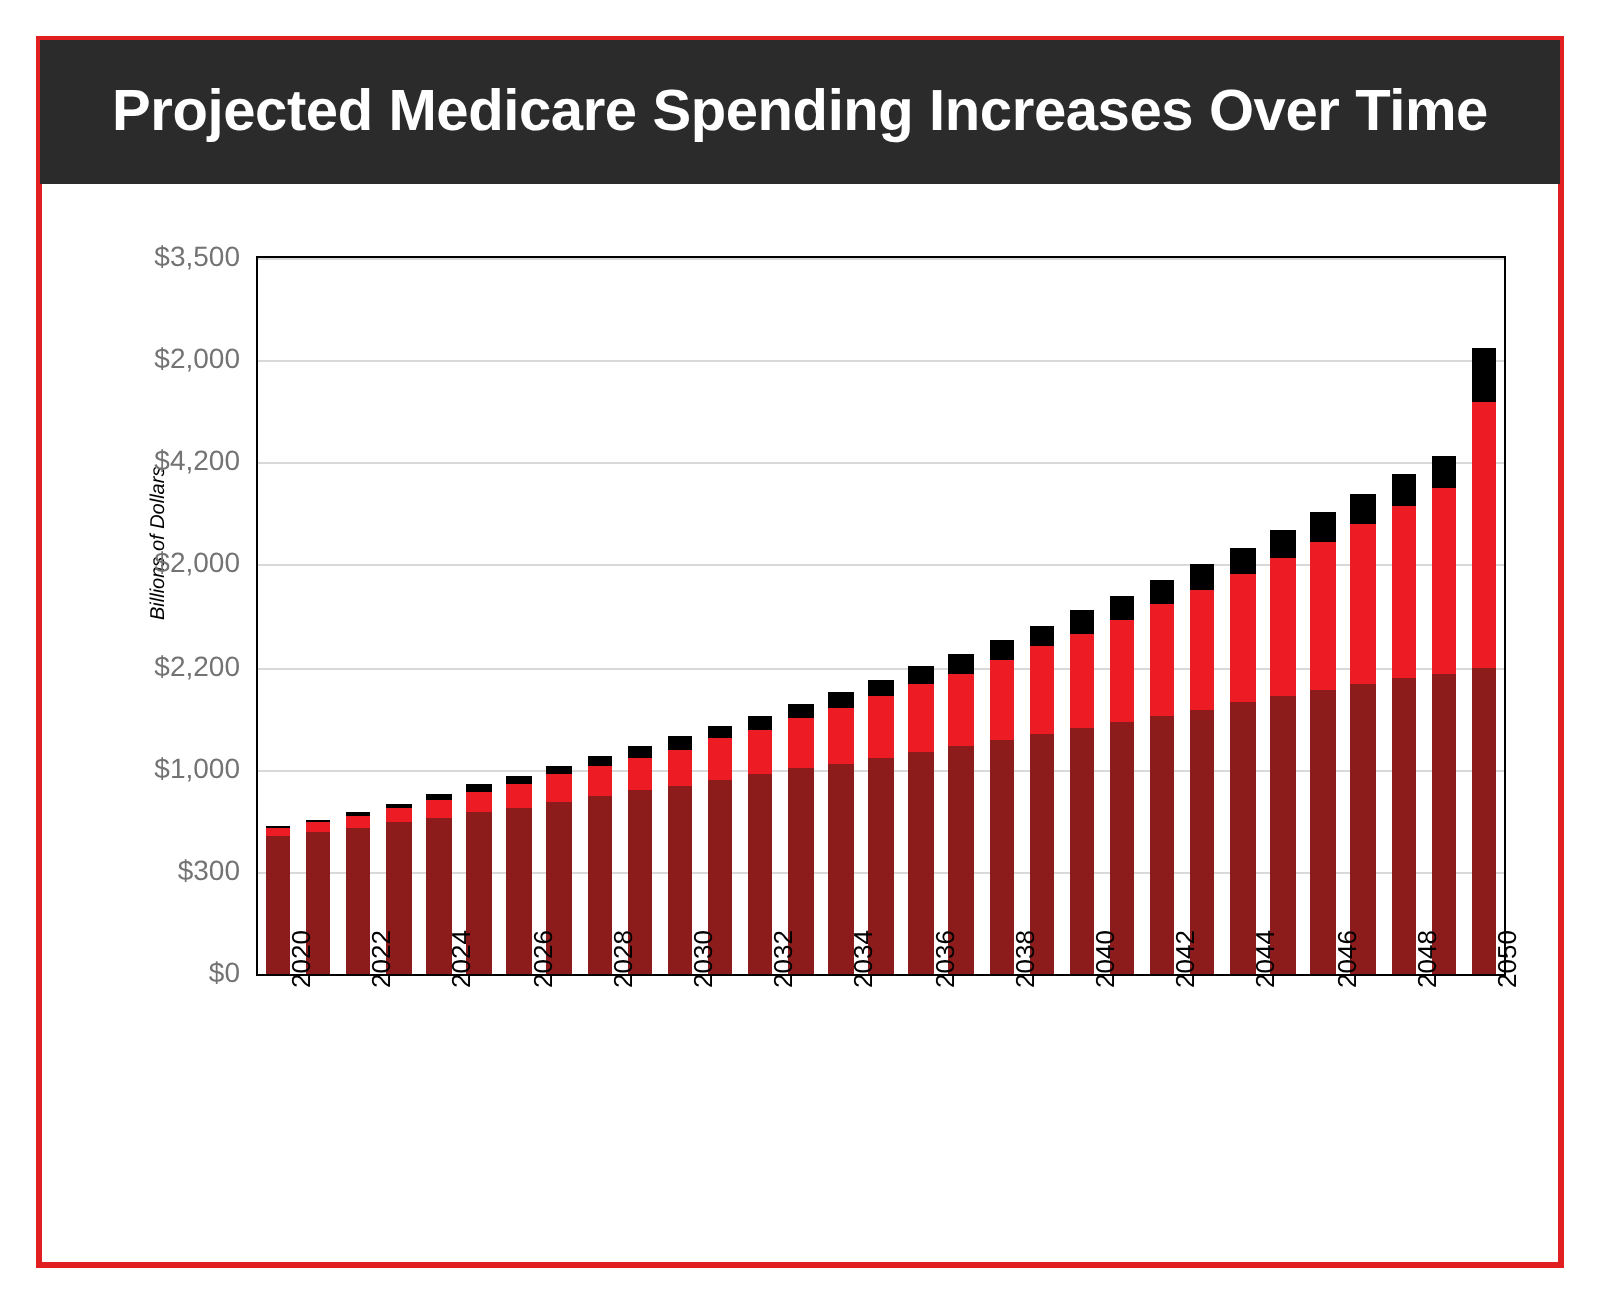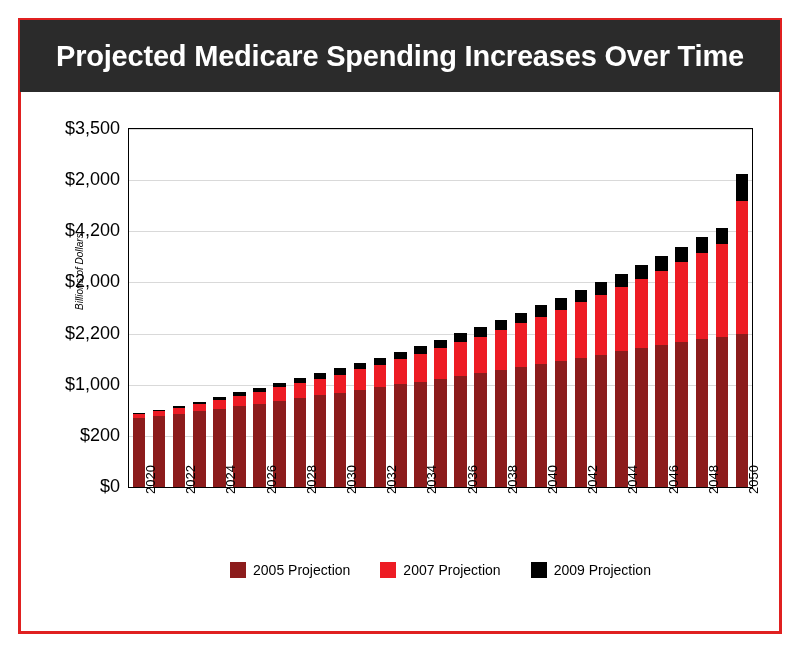--- a/index.html
+++ b/index.html
@@ -81,22 +81,22 @@
     right: 0;
     height: 1px;
     background: #d9d9d9;
   }
   
   .ylabel {
     position: absolute;
     right: 100%;
     margin-right: 7px;
     transform: translateY(-50%);
-    font-size: 18px;
-    color: #000000;
+    font-size: 14px;
+    color: #737373;
     white-space: nowrap;
     font-family: "Liberation Sans", sans-serif;
   }
   #yaxis-title {
     position: absolute;
     left: 44px;
     top: 200px;
     font-size: 10px;
     font-style: italic;
     color: #000;
@@ -336,21 +336,21 @@
           </div>
           <div class="barcol" style="left: 606.722px; width: 12.46px; height: 358px;">
             <div class="seg seg-2005" style="position: absolute; left: 0px; right: 0px; bottom: 0px; height: 152.917px; background: rgb(140, 28, 28);"></div>
             <div class="seg seg-2007" style="position: absolute; left: 0px; right: 0px; bottom: 152.917px; height: 132.971px; background: rgb(237, 28, 36);"></div>
             <div class="seg seg-2009" style="position: absolute; left: 0px; right: 0px; bottom: 285.889px; height: 27.6171px; background: rgb(0, 0, 0);"></div>
           </div>
         </div>
     </div>
     <div id="ylabels">
         <div class="ylabel" style="position: absolute; left: 0px; top: 376px; width: 90px; text-align: right; right: auto; margin-right: 0px;">$0</div>
-        <div class="ylabel" style="position: absolute; left: 0px; top: 324.857px; width: 90px; text-align: right; right: auto; margin-right: 0px;">$200</div>
+        <div class="ylabel" style="position: absolute; left: 0px; top: 324.857px; width: 90px; text-align: right; right: auto; margin-right: 0px;">$300</div>
         <div class="ylabel" style="position: absolute; left: 0px; top: 273.714px; width: 90px; text-align: right; right: auto; margin-right: 0px;">$1,000</div>
         <div class="ylabel" style="position: absolute; left: 0px; top: 222.571px; width: 90px; text-align: right; right: auto; margin-right: 0px;">$2,200</div>
         <div class="ylabel" style="position: absolute; left: 0px; top: 171.429px; width: 90px; text-align: right; right: auto; margin-right: 0px;">$2,000</div>
         <div class="ylabel" style="position: absolute; left: 0px; top: 120.286px; width: 90px; text-align: right; right: auto; margin-right: 0px;">$4,200</div>
         <div class="ylabel" style="position: absolute; left: 0px; top: 69.1429px; width: 90px; text-align: right; right: auto; margin-right: 0px;">$2,000</div>
         <div class="ylabel" style="position: absolute; left: 0px; top: 18px; width: 90px; text-align: right; right: auto; margin-right: 0px;">$3,500</div>
       </div>
     <div id="xlabels">
         <div class="xlabel" style="left: 113.048px;">2020</div>
         <div class="xlabel" style="left: 153.242px;">2022</div>
@@ -362,29 +362,15 @@
         <div class="xlabel" style="left: 394.403px;">2034</div>
         <div class="xlabel" style="left: 434.597px;">2036</div>
         <div class="xlabel" style="left: 474.79px;">2038</div>
         <div class="xlabel" style="left: 514.984px;">2040</div>
         <div class="xlabel" style="left: 555.177px;">2042</div>
         <div class="xlabel" style="left: 595.371px;">2044</div>
         <div class="xlabel" style="left: 635.565px;">2046</div>
         <div class="xlabel" style="left: 675.758px;">2048</div>
         <div class="xlabel" style="left: 715.952px;">2050</div>
       </div>
-    <div id="legend">
-        <div class="legend-item">
-          <span class="swatch" style="background: rgb(140, 28, 28);"></span>
-          <span>2005 Projection</span>
-        </div>
-        <div class="legend-item">
-          <span class="swatch" style="background: rgb(237, 28, 36);"></span>
-          <span>2007 Projection</span>
-        </div>
-        <div class="legend-item">
-          <span class="swatch" style="background: rgb(0, 0, 0);"></span>
-          <span>2009 Projection</span>
-        </div>
-      </div>
 
   </div>
 </div>
 
 </body></html>

